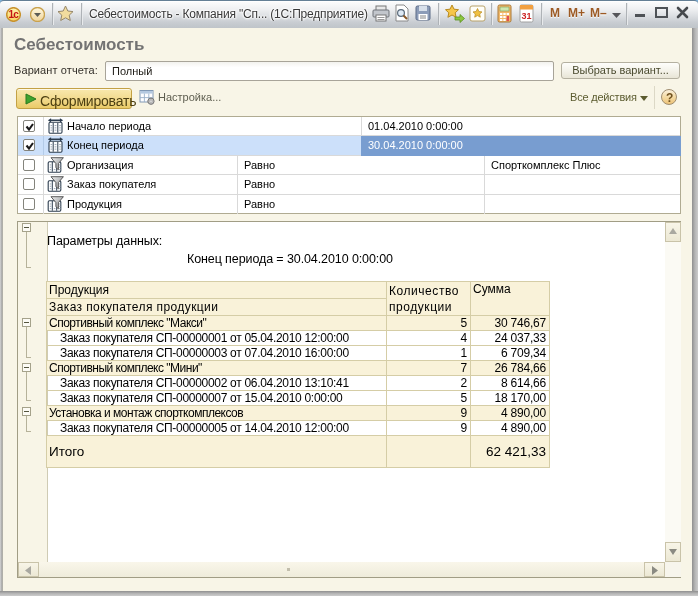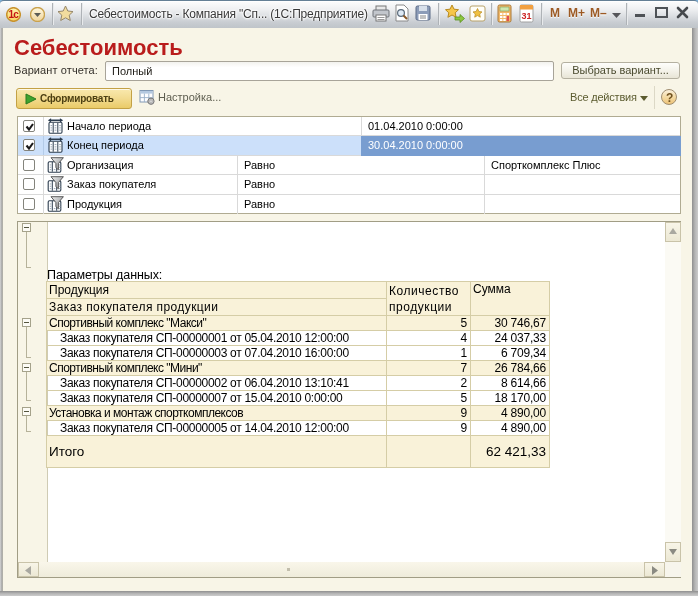--- a/index.html
+++ b/index.html
@@ -14,32 +14,32 @@
 #bluetop{left:0;top:0;width:698px;height:6px;background:#7fb2dc;}
 #leftedge{left:0;top:28px;width:3px;height:563px;background:linear-gradient(90deg,#d6d6d6 0%,#a9a9a9 60%,#b5b3a8 100%);}
 #rightedge{left:692px;top:28px;width:6px;height:563px;background:linear-gradient(90deg,#8f8f8f 0%,#b5b5b5 50%,#cbcbcb 100%);}
 #bottomedge{left:0;top:591px;width:698px;height:5px;background:linear-gradient(#8f8f8f 0%,#b5b5b5 50%,#cccccc 100%);}
 #body{left:3px;top:28px;width:689px;height:563px;background:#f8f5e7;}
 
 .tbsep{top:3px;width:1px;height:22px;background:#aeb2b6;box-shadow:1px 0 0 #e8eaec;}
 #title-text{left:89px;top:7px;width:279px;overflow:hidden;font-size:12px;color:#383838;white-space:nowrap;letter-spacing:-0.2px;text-shadow:0 1px 2px #fff,0 -1px 2px #fff,1px 0 2px #fff,-1px 0 2px #fff;}
 .mbtn{top:6px;font-size:12px;font-weight:bold;color:#9c5a24;text-shadow:0 1px 1px #fff;}
 
-#h1{left:14px;top:35px;font-size:22px;font-weight:bold;color:#b91c1c;letter-spacing:0px;}
+#h1{left:14px;top:35px;font-size:17px;font-weight:bold;color:#737373;letter-spacing:0px;}
 #lbl-variant{left:14px;top:64px;font-size:11px;color:#33302a;letter-spacing:0.1px;}
 #inp-variant{left:105px;top:61px;width:447px;height:18px;border:1px solid #a8a499;border-radius:2px;
   background:linear-gradient(#f3f2ee 0%,#ffffff 30%);text-align:right;}
 #inp-variant span{position:absolute;left:6px;top:3px;font-size:11px;color:#1c1a14;}
 .btn{box-sizing:border-box;border:1px solid #b4b0a0;border-radius:3px;
   background:linear-gradient(#fefefb 0%,#f3f1e8 55%,#e8e5d6 100%);
   font-size:11px;color:#4a4a2e;text-align:center;}
 #btn-variant{left:561px;top:62px;width:119px;height:17px;line-height:15px;}
 #btn-form{left:16px;top:88px;width:116px;height:21px;border:1px solid #c3a145;border-radius:3px;box-shadow:inset 0 1px 0 rgba(255,255,255,0.7);
   background:linear-gradient(#f9e9ae 0%,#f2db90 50%,#eacb68 100%);box-sizing:border-box;}
-#btn-form span{position:absolute;left:23px;top:4px;font-size:10px;font-weight:bold;color:#4c3f12;letter-spacing:-0.2px;}
+#btn-form span{position:absolute;left:23px;top:4px;font-size:14px;font-weight:normal;color:#4c3f12;letter-spacing:-0.2px;}
 #nastr{left:158px;top:91px;font-size:11px;color:#5e5e50;}
 #vsedeystv{left:570px;top:91px;font-size:11px;color:#5c5c30;letter-spacing:-0.2px;}
 #qmark{left:661px;top:89px;width:16px;height:16px;border-radius:50%;border:1px solid #a08e70;
   background:linear-gradient(#faf0dc 0%,#f3d9a0 55%,#edc278 100%);box-sizing:border-box;}
 #qmark span{position:absolute;left:4px;top:0.5px;font-size:12px;font-weight:bold;color:#70511e;}
 
 #ftable{left:17px;top:116px;width:664px;height:98px;border:1px solid #b0ab92;box-sizing:border-box;background:#fff;text-align:center;}
 .frow{position:absolute;left:0;width:662px;height:19px;border-bottom:1px solid #d9d9d9;box-sizing:border-box;}
 .frow .cb{position:absolute;left:5px;top:3px;width:12px;height:12px;border:1px solid #84847c;border-radius:2px;background:#fff;box-sizing:border-box;}
 .fname{position:absolute;left:49px;top:3px;font-size:11px;color:#000;}
@@ -51,21 +51,21 @@
 #gmargin{left:0;top:0;width:29px;height:340px;background:#f8f5e7;border-right:1px solid #cfcbb4;}
 #vscroll{left:647px;top:0;width:16px;height:340px;background:#fbfaf4;}
 #hscroll{left:0;top:340px;width:647px;height:15px;background:linear-gradient(#f9f6ea 0%,#efecdb 100%);}
 #corner{left:647px;top:340px;width:16px;height:15px;background:#f7f5ec;}
 .sbtn{position:absolute;box-sizing:border-box;border:1px solid #c9c3a9;background:linear-gradient(#f8f5e8,#ece8d4);}
 .gbox{position:absolute;width:9px;height:9px;border:1px solid #a5a28b;background:#fcfbf5;box-sizing:border-box;}
 .gbox::after{content:"";position:absolute;left:1px;top:3px;width:5px;height:1px;background:#55553e;}
 .gline{position:absolute;width:1px;background:#b6b29a;}
 .gtick{position:absolute;height:1px;background:#b6b29a;}
 
-.rtxt{position:absolute;font-size:12.5px;color:#000;white-space:nowrap;letter-spacing:-0.1px;margin-top:34px;}
+.rtxt{position:absolute;font-size:12.5px;color:#000;white-space:nowrap;letter-spacing:-0.1px;}
 
 #dtable{position:absolute;left:28px;top:59px;border-collapse:collapse;table-layout:fixed;}
 #dtable td{border:1px solid #d5cda6;font-size:12px;padding:0 3px 0 2px;white-space:nowrap;color:#000;}
 .bg{background:#f9f2d9;}
 .num{text-align:right;}
 .wrap{white-space:normal !important;line-height:15.5px;padding-top:2px !important;letter-spacing:0.55px;}
 .grp{letter-spacing:-0.5px;}
 .det{letter-spacing:-0.3px;padding-left:13px !important;}
 .num{letter-spacing:-0.2px;}
 </style>

